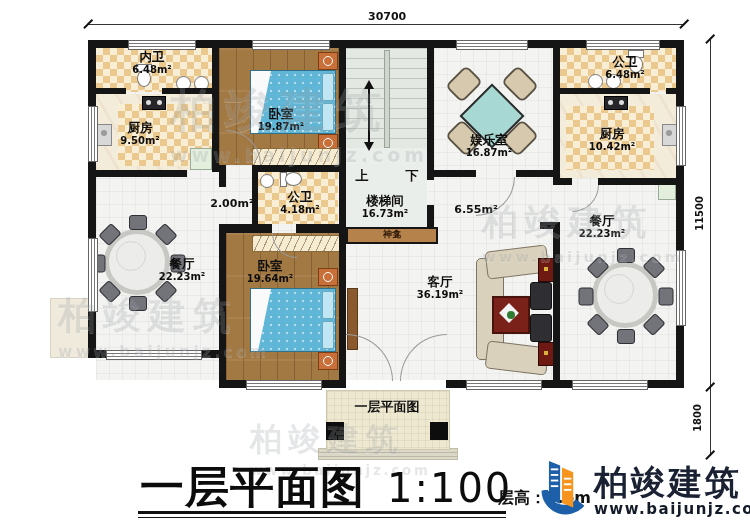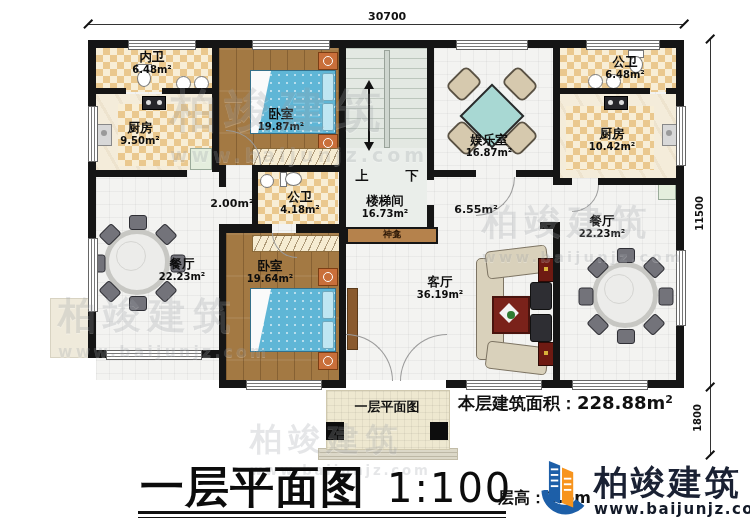--- a/index.html
+++ b/index.html
@@ -330,23 +330,20 @@
   <div class="tick" style="left:678px;top:23px"></div>
   <div class="dimtext" style="left:364px;top:10px">30700</div>
 
   <div class="dimline" style="left:710px;top:40px;width:1px;height:416px"></div>
   <div class="tick" style="left:704px;top:38px"></div>
   <div class="tick" style="left:704px;top:386px"></div>
   <div class="tick" style="left:704px;top:454px"></div>
   <div class="vdimtext" style="left:694px;top:196px">11500</div>
   <div class="vdimtext" style="left:692px;top:404px">1800</div>
 
-  <div class="summary">
-    <span class="lab">本层建筑面积：</span><span class="val">228.88m</span><sup>2</sup>
-  </div>
 
   <div class="title-row">
     <span class="title-main">一层平面图</span>
     <span class="title-scale">1:100</span>
   </div>
   <div class="uline" style="left:138px;top:511px;width:368px;height:3px"></div>
   <div class="uline" style="left:138px;top:517px;width:368px;height:1px"></div>
 
   <div class="fheight">
     <span>层高：</span><span>3.6m</span>

